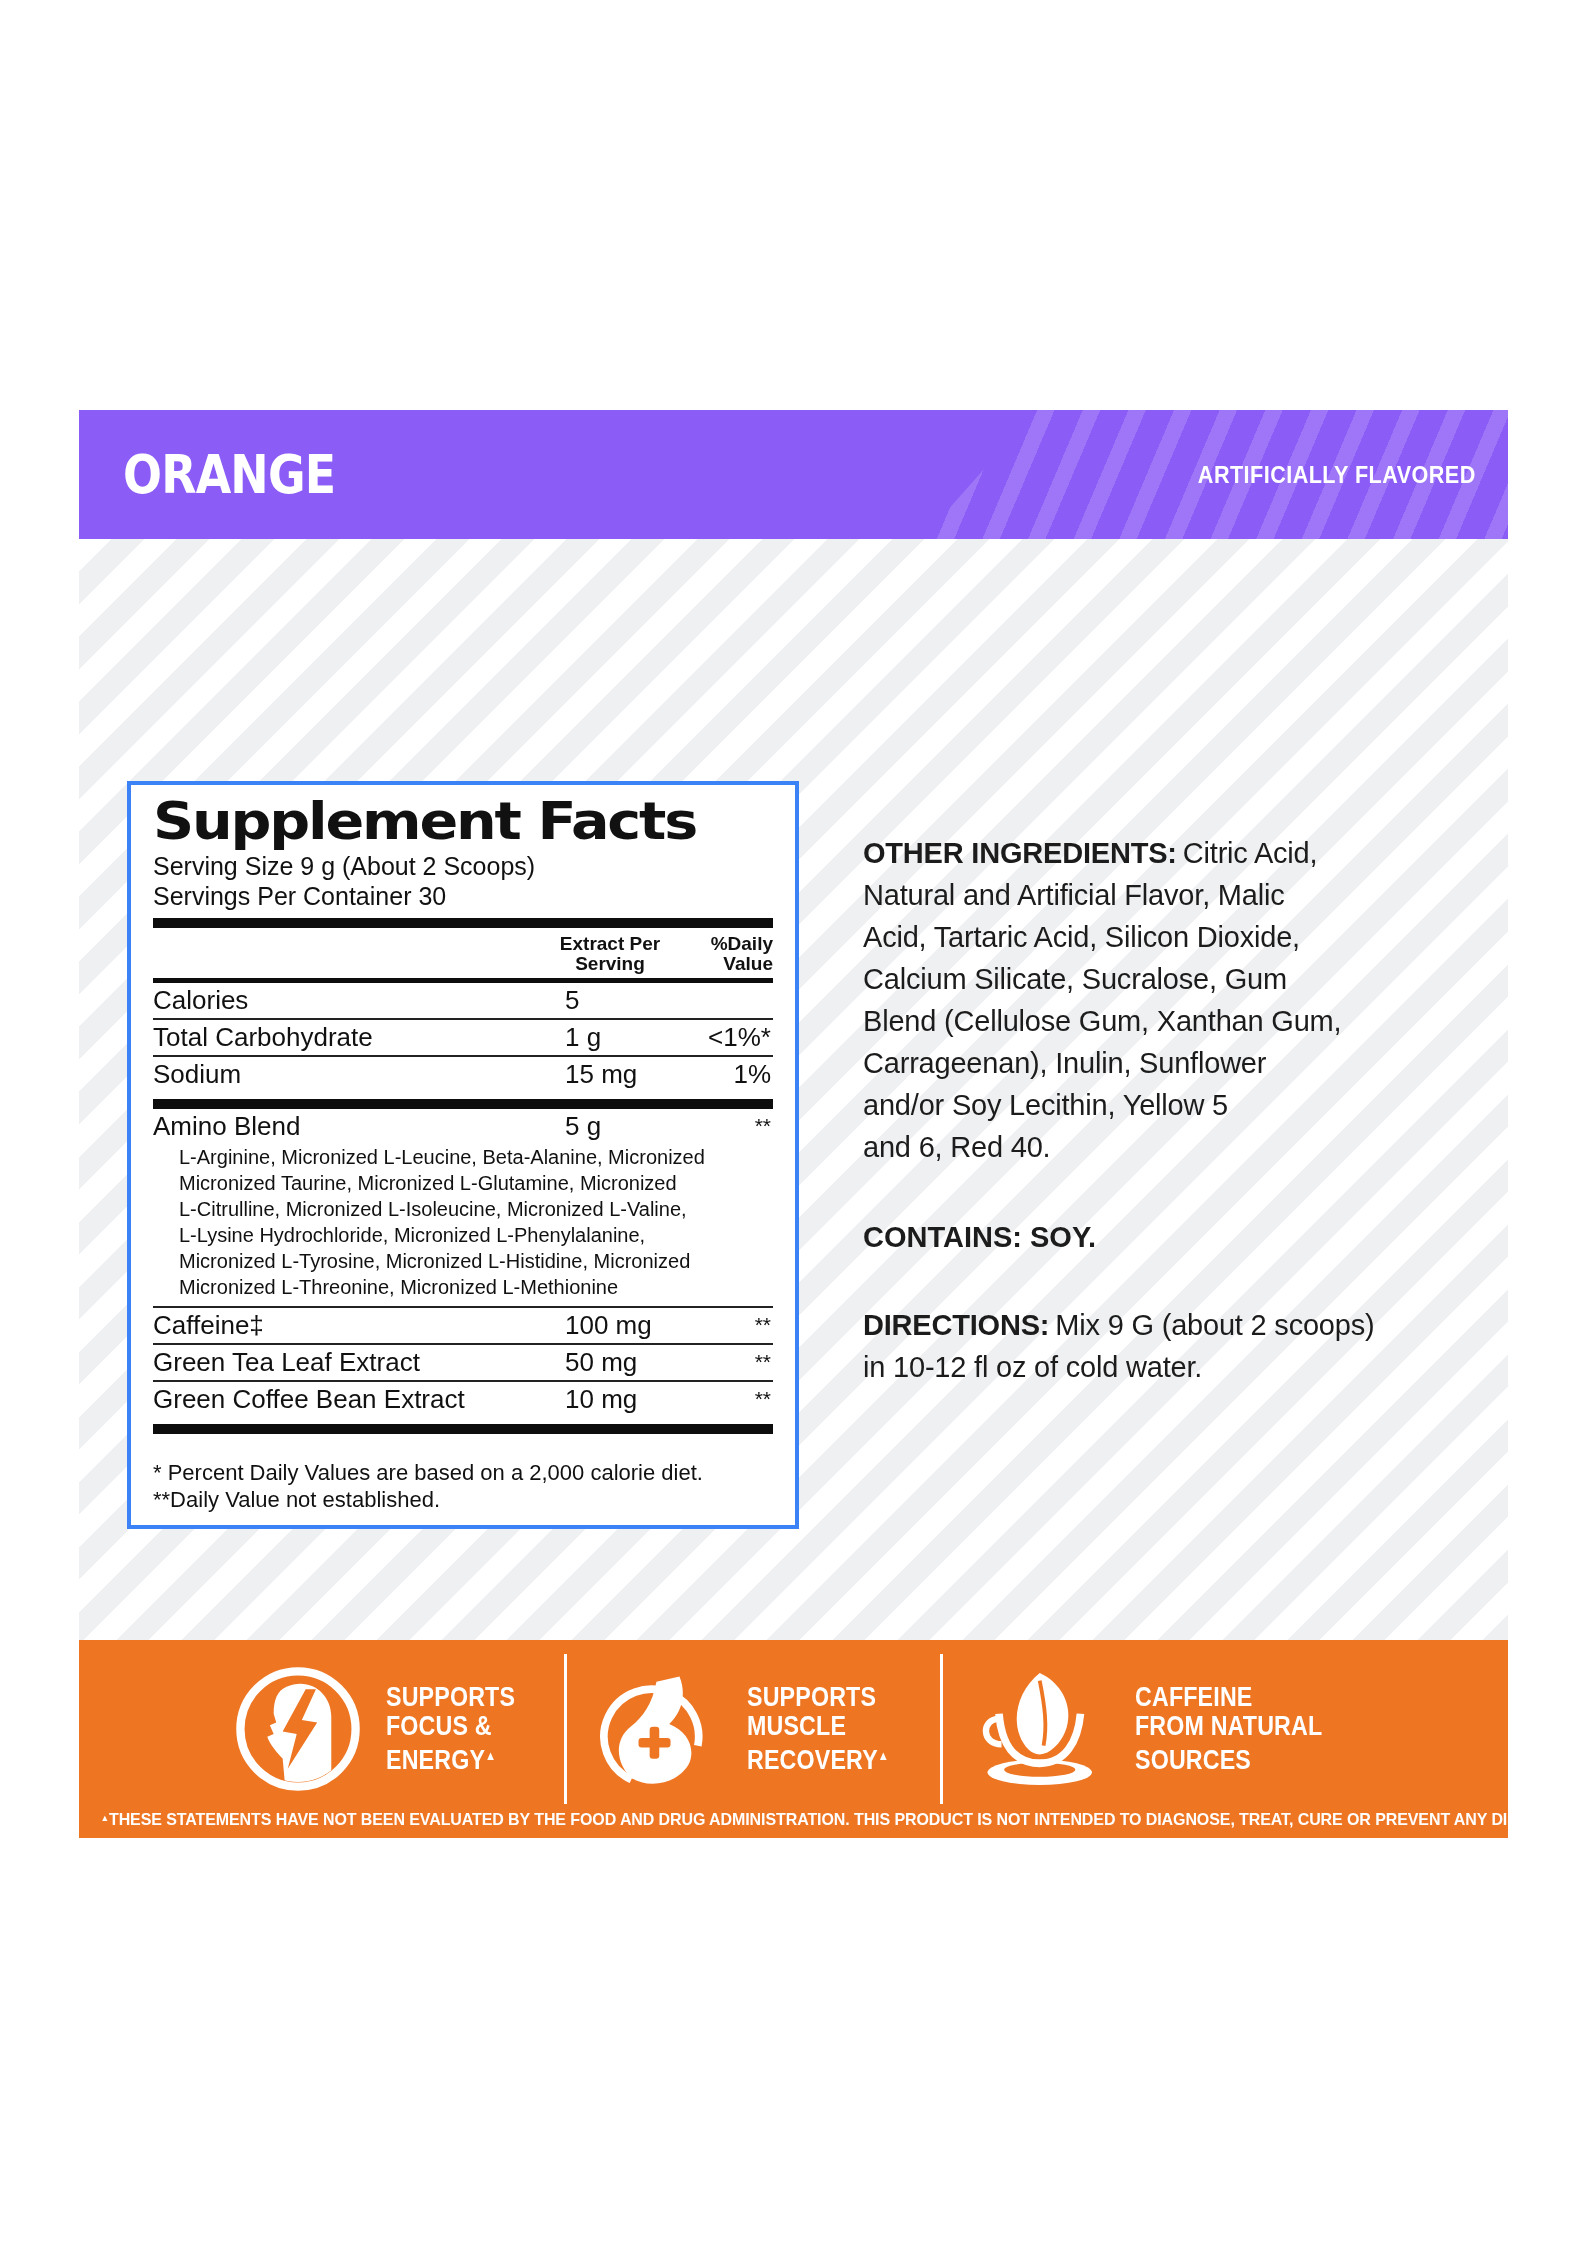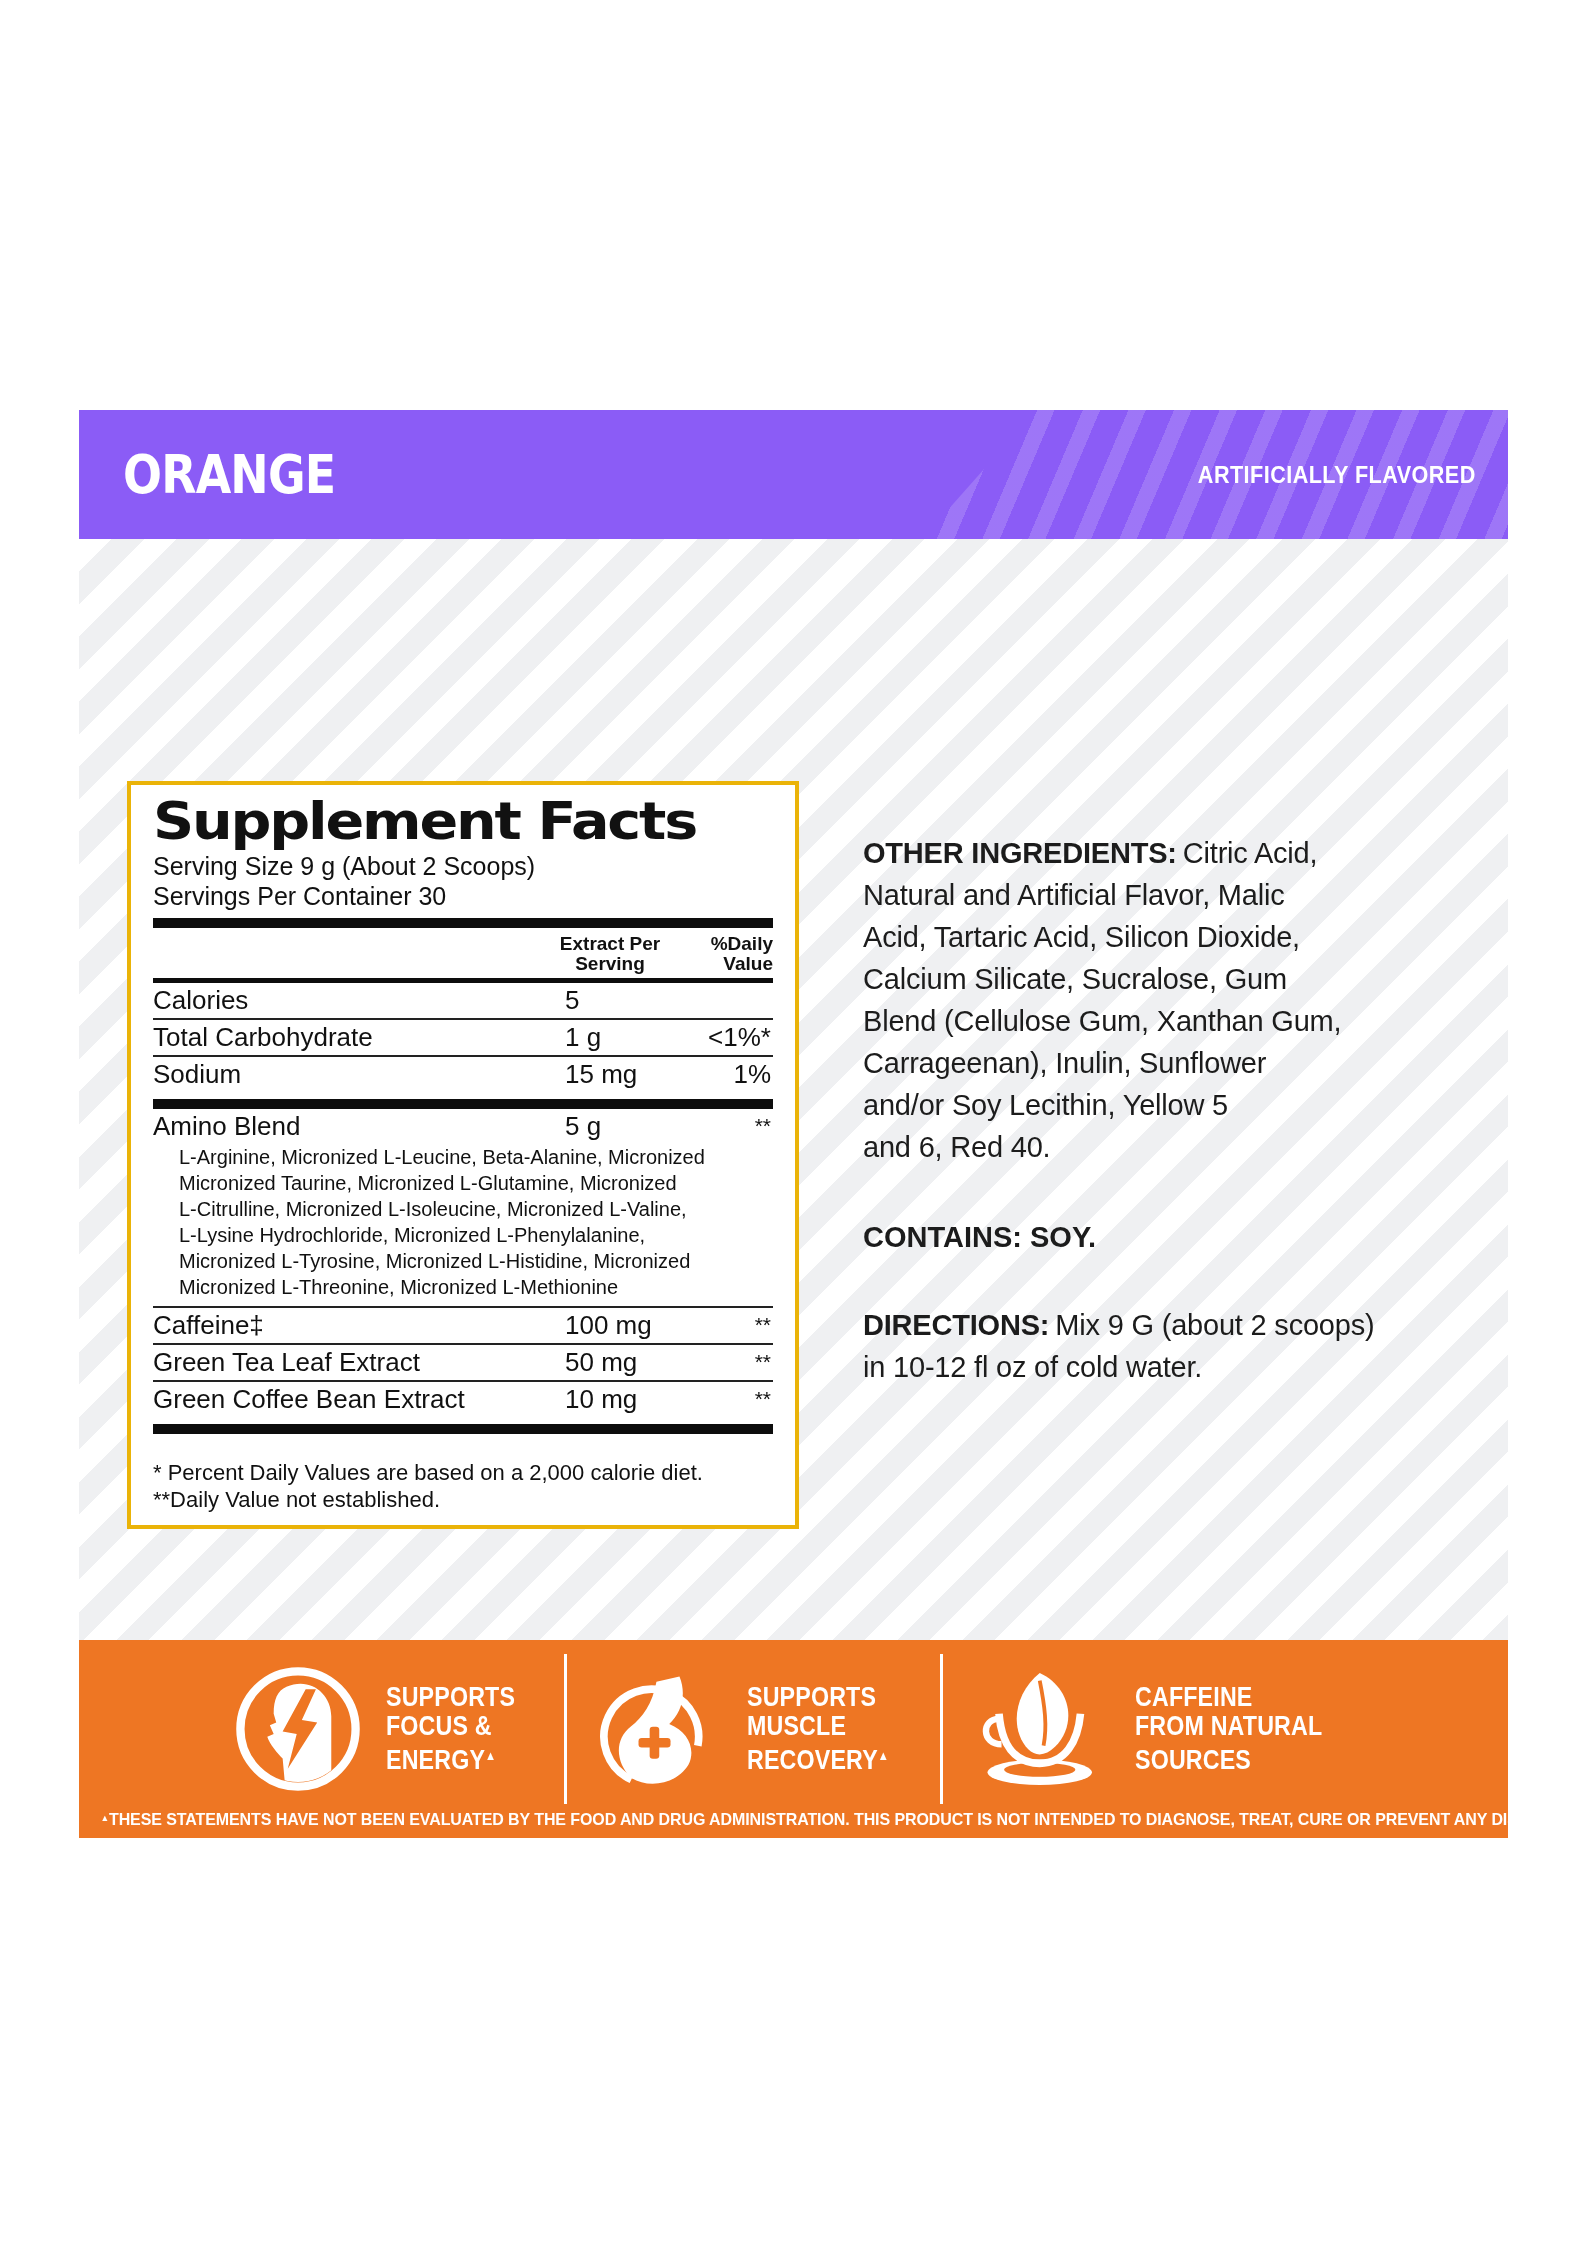--- a/index.html
+++ b/index.html
@@ -16,21 +16,21 @@
               font-weight:bold;font-size:54px;letter-spacing:-1px;transform:scaleX(0.85);transform-origin:left center;}
   .flavor-note{position:absolute;right:32px;top:50%;transform:translateY(-50%) scaleX(0.9);transform-origin:right center;
               color:#fff;font-weight:bold;font-size:24px;letter-spacing:0.5px;}
 
   
   .mid-bg{position:absolute;left:79px;top:539px;width:1429px;height:1101px;
           background:repeating-linear-gradient(135deg,#ffffff 0 23px,#eff0f2 23px 46px);}
 
   
   .sf-panel{position:absolute;left:127px;top:781px;width:672px;box-sizing:border-box;
-            background:#fff;border:4px solid #eab308;padding:6px 22px 12px 22px;}
+            background:#fff;border:4px solid #3b82f6;padding:6px 22px 12px 22px;}
   .sf-title{font-family:"DejaVu Sans",sans-serif;font-weight:bold;font-size:52px;line-height:60px;
             letter-spacing:-2px;transform:scaleX(1.1);transform-origin:left center;white-space:nowrap;}
   .sf-serving{font-size:25px;line-height:30px;}
   .sf-bar-thick{height:10px;background:#0d0d0d;margin-top:7px;}
   .sf-bar-med{height:5px;background:#0d0d0d;}
   .sf-rule{height:2px;background:#222;}
   .sf-cols{display:flex;align-items:flex-end;padding:6px 0 4px;}
   .sf-cols .spacer{flex:1;}
   .col-head{font-weight:bold;font-size:19px;line-height:20px;white-space:pre-line;}
   .amt-head{width:150px;text-align:center;}

